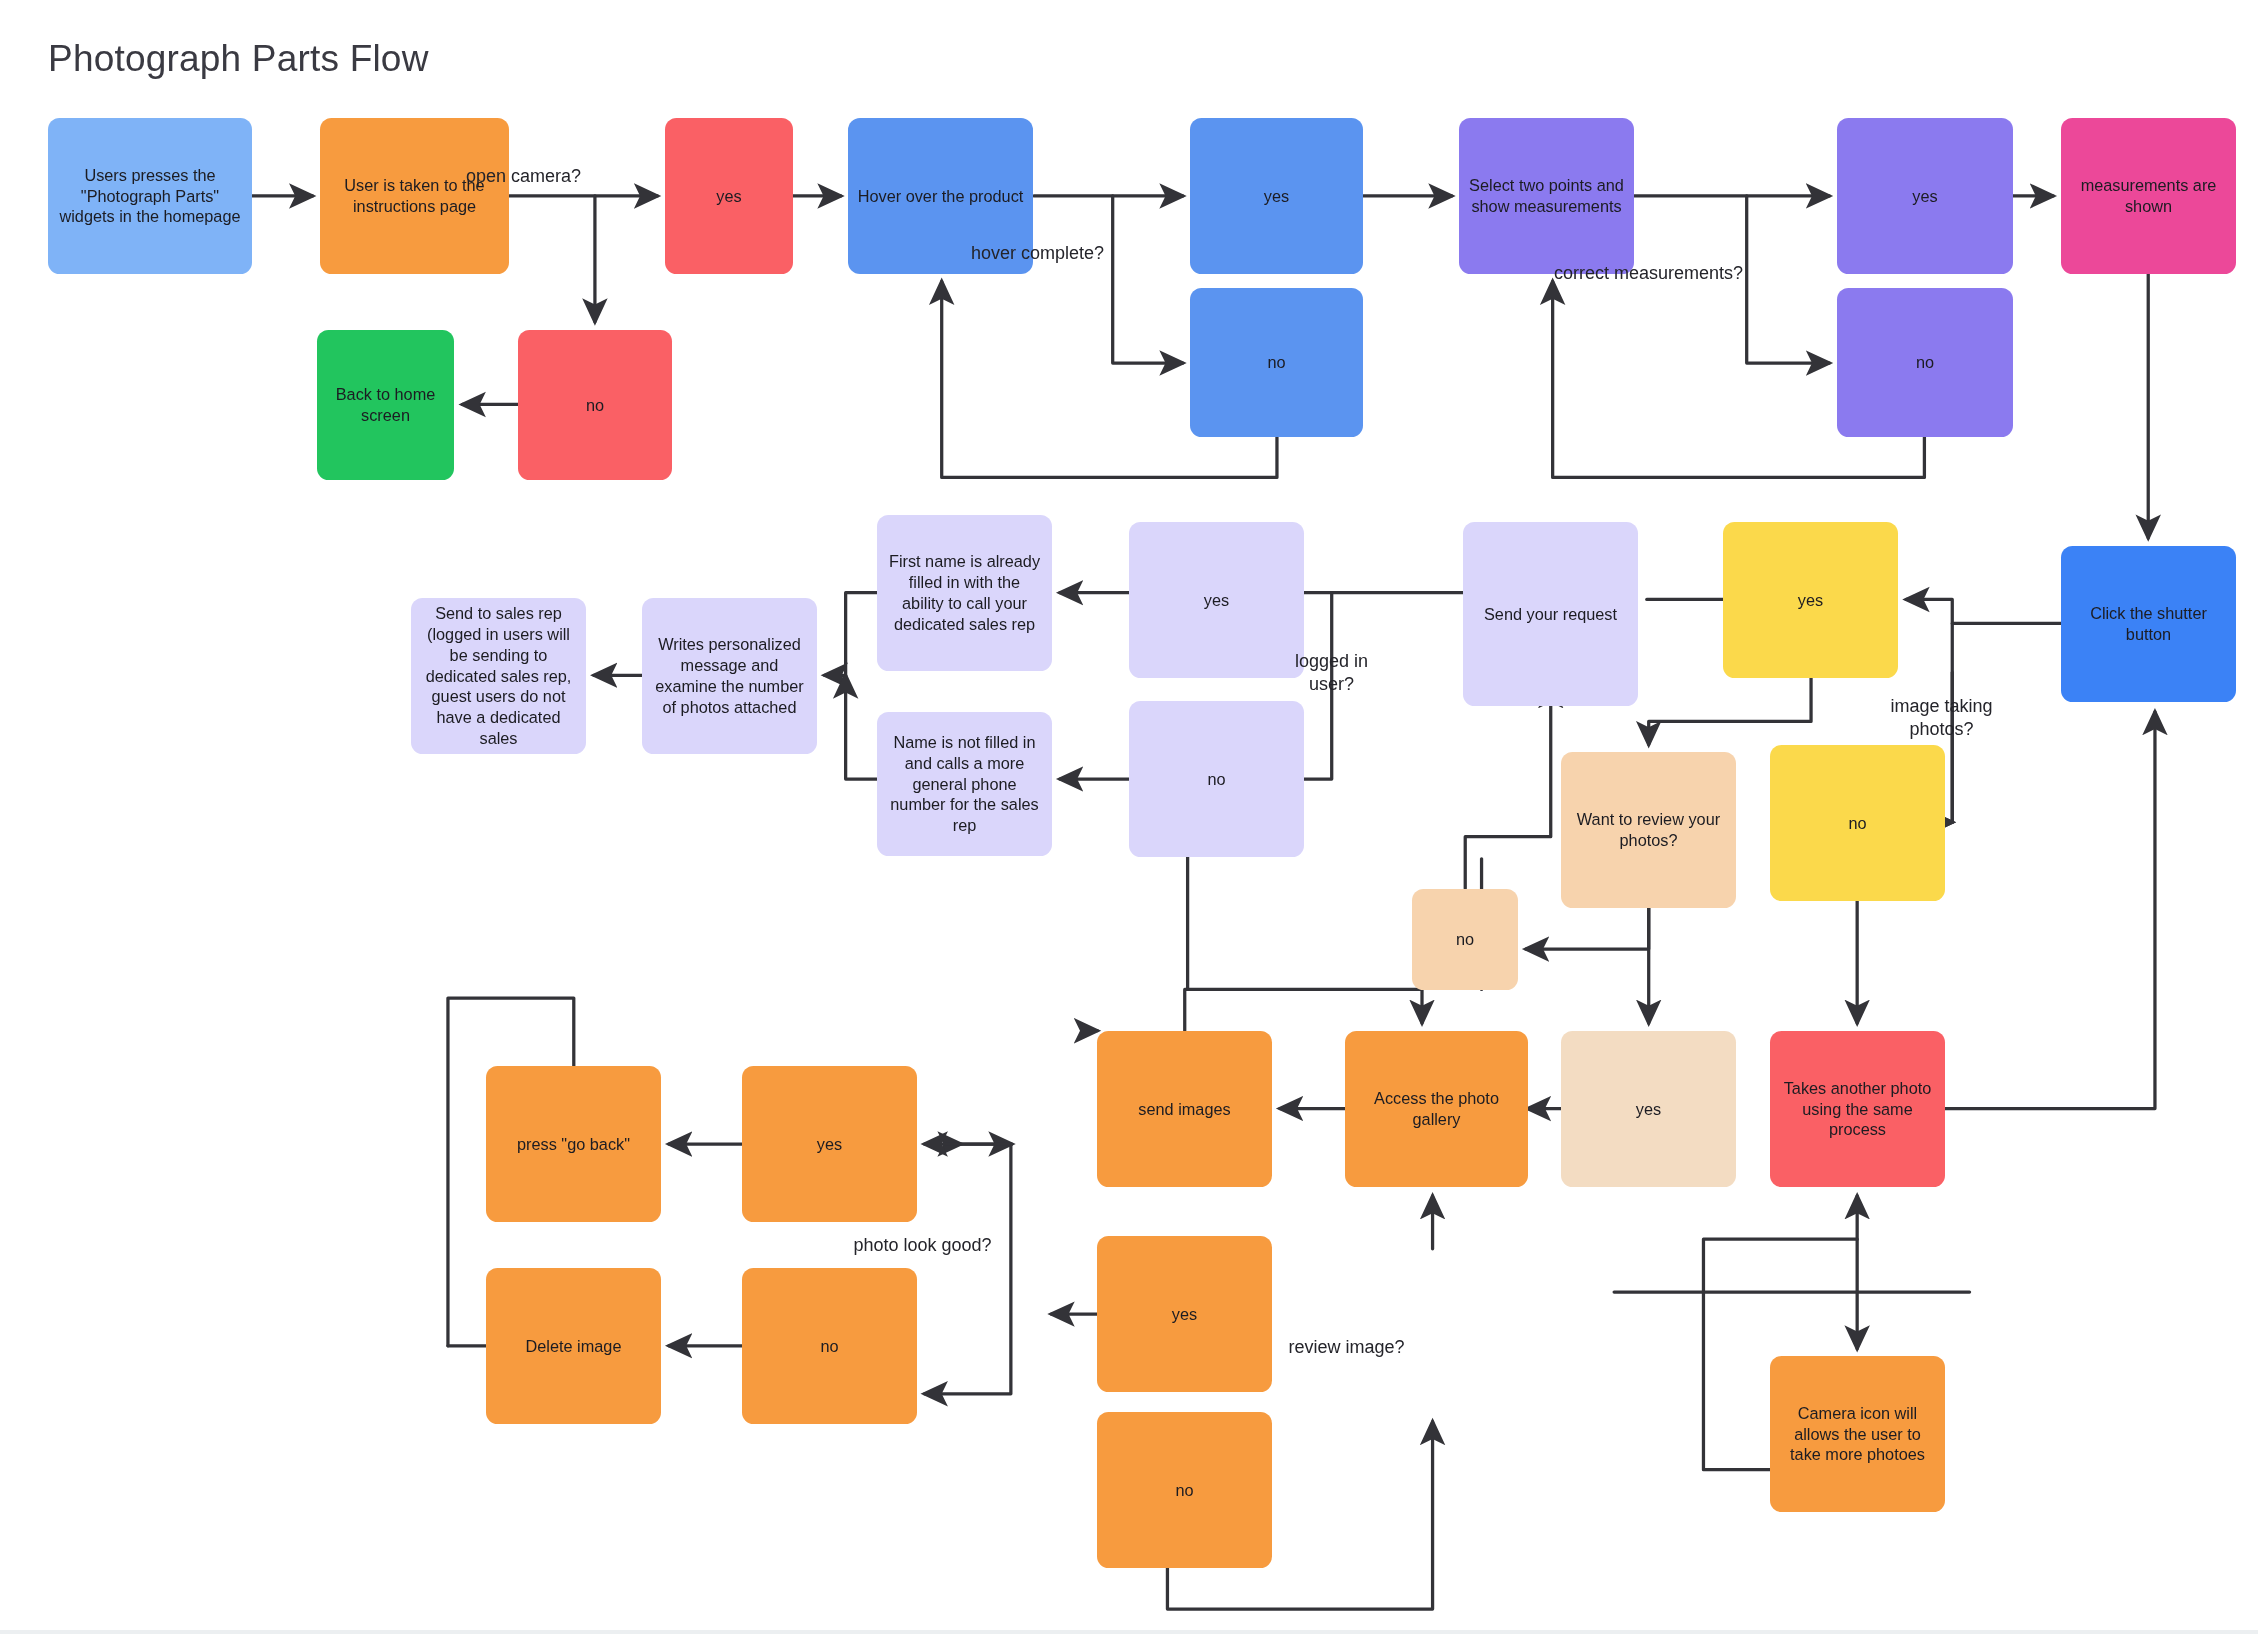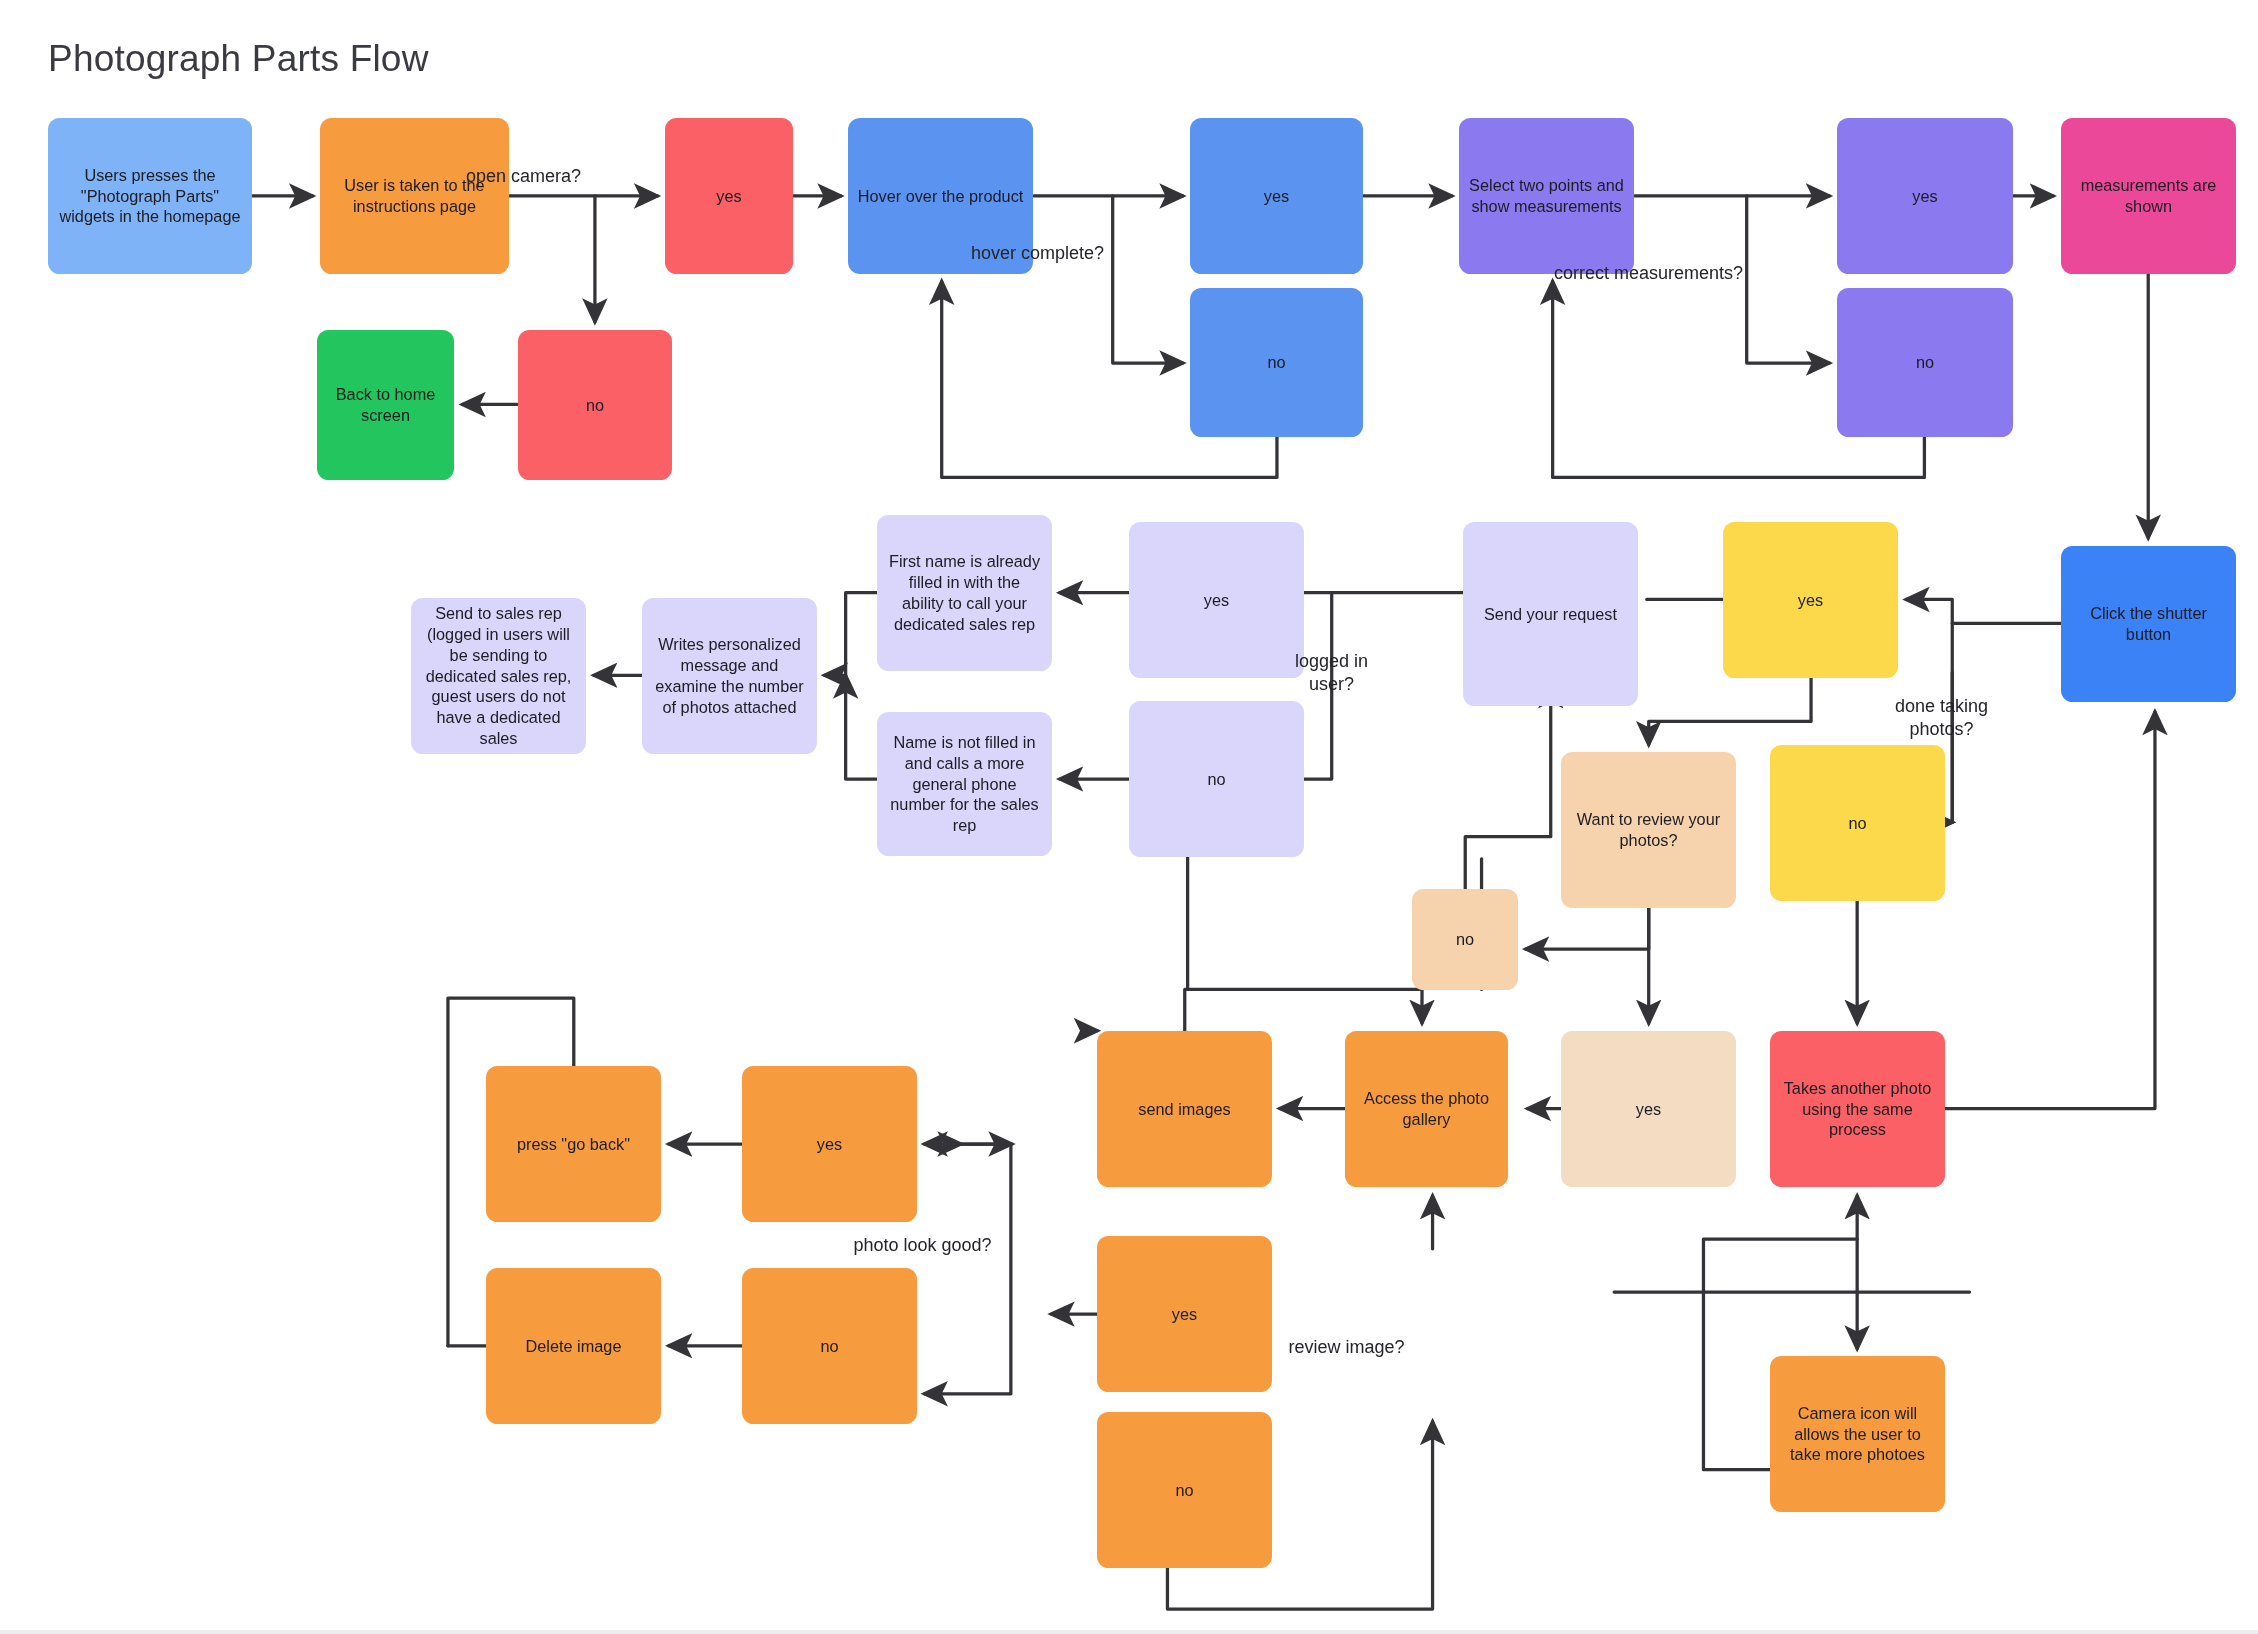--- a/index.html
+++ b/index.html
@@ -226,21 +226,21 @@
       </div>
       <div class="node" style="left: 1561px; top: 752px; width: 175px; height: 156px; background: rgb(247, 211, 173);">
         <span>Want to review your photos?</span>
       </div>
       <div class="node" style="left: 1412px; top: 889px; width: 106px; height: 101px; background: rgb(247, 211, 173);">
         <span>no</span>
       </div>
       <div class="node" style="left: 1097px; top: 1031px; width: 175px; height: 156px; background: rgb(247, 155, 63);">
         <span>send images</span>
       </div>
-      <div class="node" style="left: 1345px; top: 1031px; width: 163px; height: 156px; background: rgb(247, 155, 63);">
+      <div class="node" style="left: 1345px; top: 1031px; width: 183px; height: 156px; background: rgb(247, 155, 63);">
         <span>Access the photo gallery</span>
       </div>
       <div class="node" style="left: 1561px; top: 1031px; width: 175px; height: 156px; background: rgb(243, 220, 194);">
         <span>yes</span>
       </div>
       <div class="node" style="left: 1770px; top: 1031px; width: 175px; height: 156px; background: rgb(250, 96, 101);">
         <span>Takes another photo using the same process</span>
       </div>
       <div class="node" style="left: 1770px; top: 1356px; width: 175px; height: 156px; background: rgb(247, 155, 63);">
         <span>Camera icon will allows the user to take more photoes</span>
@@ -264,20 +264,20 @@
         <span>Delete image</span>
       </div>
     </div>
 
   <div id="edge-labels">
       <div class="edge-label" style="left: 418px; top: 165px; width: 211px;">open camera?</div>
       <div class="edge-label" style="left: 932px; top: 242px; width: 211px;">hover complete?</div>
       <div class="edge-label" style="left: 1543px; top: 262px; width: 211px;">correct measurements?</div>
       <div class="edge-label" style="left: 1226px; top: 650px; width: 211px;">logged in
 user?</div>
-      <div class="edge-label" style="left: 1836px; top: 695px; width: 211px;">done taking
+      <div class="edge-label" style="left: 1836px; top: 695px; width: 211px;">image taking
 photos?</div>
       <div class="edge-label" style="left: 817px; top: 1234px; width: 211px;">photo look good?</div>
       <div class="edge-label" style="left: 1241px; top: 1308px; width: 211px; margin-top: 28px;">review image?</div>
     </div>
 
 </div>
 
 
 </body></html>

